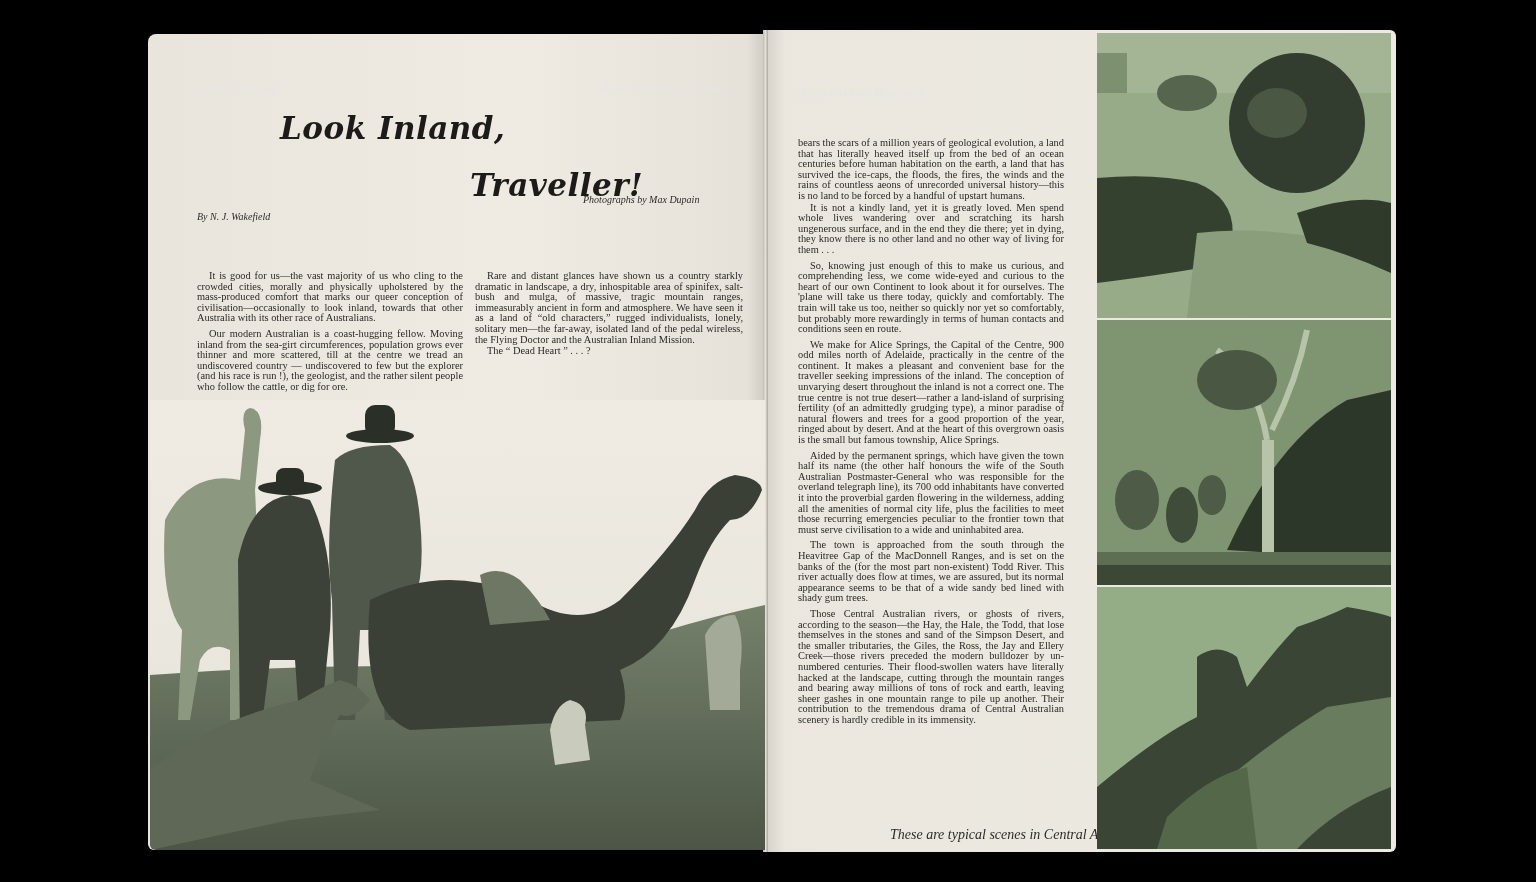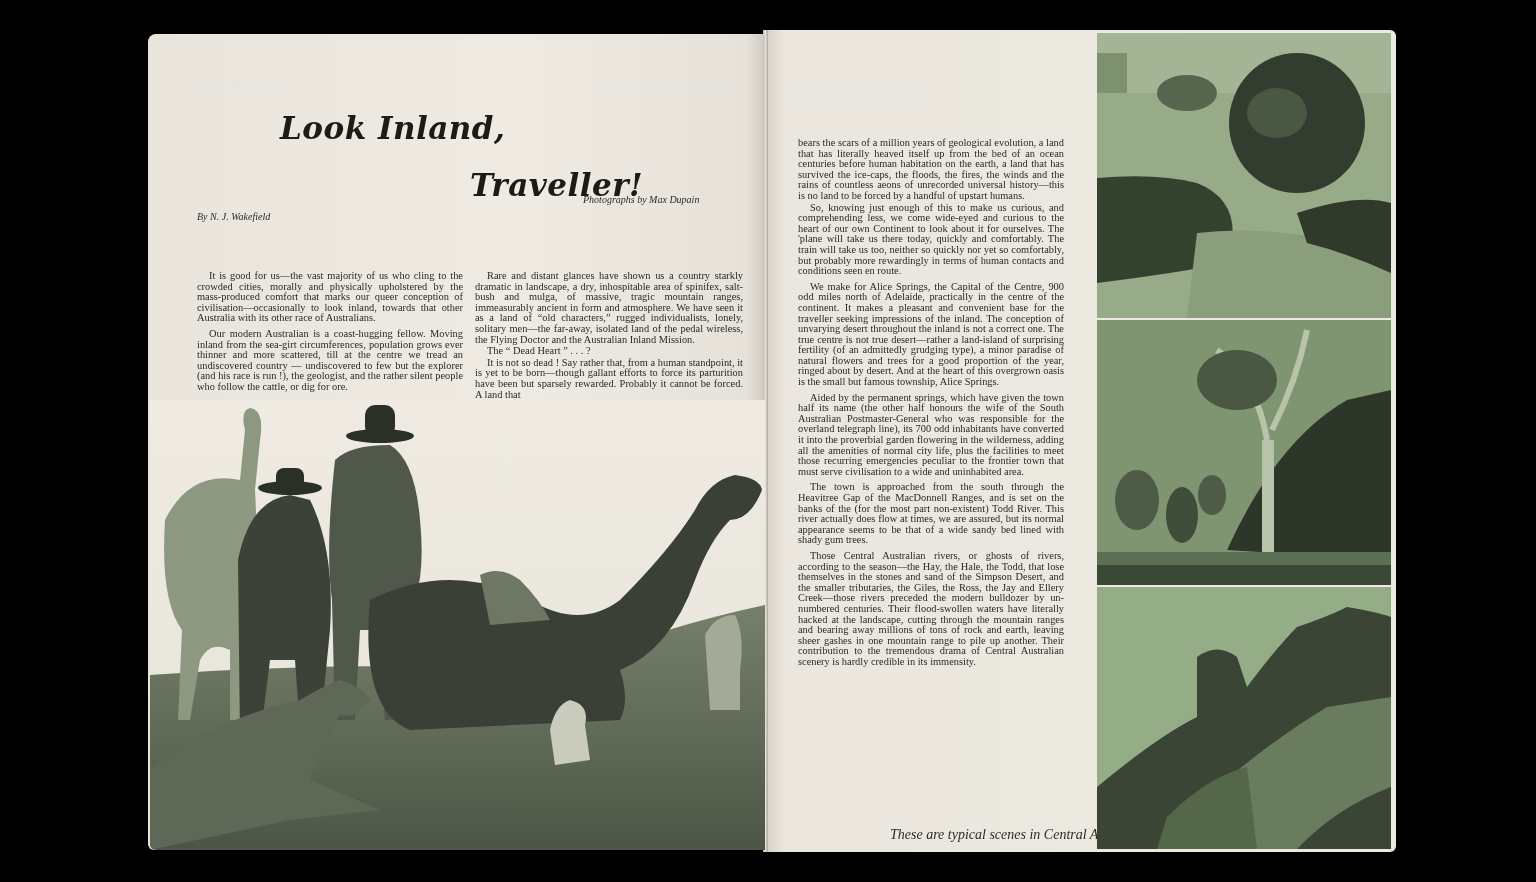--- a/index.html
+++ b/index.html
@@ -36,21 +36,20 @@
 <div class="byline" style="left:583px;top:194px;">Photographs by Max Dupain</div>
 
 <div class="col" style="left:197px;top:242px;width:266px;">
   <p>It is good for us—the vast majority of us who cling to the crowded cities, morally and physically upholstered by the mass-produced comfort that marks our queer conception of civilisation—occasionally to look inland, towards that other Australia with its other race of Australians.</p>
   <p>Our modern Australian is a coast-hugging fellow. Moving inland from the sea-girt circumferences, population grows ever thinner and more scattered, till at the centre we tread an undiscovered country — undiscovered to few but the explorer (and his race is run !), the geologist, and the rather silent people who follow the cattle, or dig for ore.</p>
 </div>
 
 <div class="col" style="left:475px;top:242px;width:268px;">
   <p class="tight">Rare and distant glances have shown us a country starkly dramatic in landscape, a dry, inhospitable area of spinifex, salt-bush and mulga, of massive, tragic mountain ranges, immeasurably ancient in form and atmosphere. We have seen it as a land of “old characters,” rugged individualists, lonely, solitary men—the far-away, isolated land of the pedal wireless, the Flying Doctor and the Australian Inland Mission.</p>
   <p class="tight">The “ Dead Heart ” . . . ?</p>
-  <p>It is not so dead ! Say rather that, from a human standpoint, it is yet to be born—though gallant efforts to force its parturition have been but sparsely rewarded. Probably it cannot be forced. A land that</p>
 </div>
 
 <div class="photo camel-photo">
   <svg width="615" height="450" viewBox="0 0 615 450">
     <defs>
       <linearGradient id="skyL" x1="0" y1="0" x2="0" y2="1">
         <stop offset="0" stop-color="#efebe3"></stop>
           <stop offset="1" stop-color="#e6e3da"></stop>
       </linearGradient>
       <linearGradient id="grass" x1="0" y1="0" x2="0" y2="1">
@@ -76,20 +75,21 @@
     <path d="M0 370 Q60 320 150 300 Q175 285 190 280 Q210 285 220 300 Q205 320 190 315 Q170 350 160 380 L230 410 L140 420 L0 450 Z" fill="#5f6857"></path>
     <path d="M400 330 Q405 305 420 300 Q440 305 435 325 L440 360 L405 365 Z" fill="#c9cbbc"></path>
     <path d="M555 235 Q565 215 585 215 Q595 235 590 270 L590 310 L560 310 Z" fill="#a4aa98"></path>
   </svg>
 </div>
 
 <div class="running" style="left:798px;top:85px;">Australian Holiday</div>
 
 <div class="col" style="left:798px;top:109px;width:266px;">
   <p class="tight" style="text-indent:0">bears the scars of a million years of geological evolution, a land that has literally heaved itself up from the bed of an ocean centuries before human habitation on the earth, a land that has survived the ice-caps, the floods, the fires, the winds and the rains of countless aeons of unrecorded universal history—this is no land to be forced by a handful of upstart humans.</p>
+  <p>It is not a kindly land, yet it is greatly loved. Men spend whole lives wandering over and scratching its harsh ungenerous surface, and in the end they die there; yet in dying, they know there is no other land and no other way of living for them . . .</p>
   <p>So, knowing just enough of this to make us curious, and comprehending less, we come wide-eyed and curious to the heart of our own Continent to look about it for ourselves. The 'plane will take us there today, quickly and comfortably. The train will take us too, neither so quickly nor yet so comfortably, but probably more rewardingly in terms of human contacts and conditions seen en route.</p>
   <p>We make for Alice Springs, the Capital of the Centre, 900 odd miles north of Adelaide, practically in the centre of the continent. It makes a pleasant and convenient base for the traveller seeking impressions of the inland. The conception of unvarying desert throughout the inland is not a correct one. The true centre is not true desert—rather a land-island of surprising fertility (of an admittedly grudging type), a minor paradise of natural flowers and trees for a good proportion of the year, ringed about by desert. And at the heart of this overgrown oasis is the small but famous township, Alice Springs.</p>
   <p>Aided by the permanent springs, which have given the town half its name (the other half honours the wife of the South Australian Postmaster-General who was responsible for the overland telegraph line), its 700 odd inhabitants have converted it into the proverbial garden flowering in the wilderness, adding all the amenities of normal city life, plus the facilities to meet those recurring emergencies peculiar to the frontier town that must serve civilisation to a wide and uninhabited area.</p>
   <p>The town is approached from the south through the Heavitree Gap of the MacDonnell Ranges, and is set on the banks of the (for the most part non-existent) Todd River. This river actually does flow at times, we are assured, but its normal appearance seems to be that of a wide sandy bed lined with shady gum trees.</p>
   <p>Those Central Australian rivers, or ghosts of rivers, according to the season—the Hay, the Hale, the Todd, that lose themselves in the stones and sand of the Simpson Desert, and the smaller tributaries, the Giles, the Ross, the Jay and Ellery Creek—those rivers preceded the modern bulldozer by un-numbered centuries. Their flood-swollen waters have literally hacked at the landscape, cutting through the mountain ranges and bearing away millions of tons of rock and earth, leaving sheer gashes in one mountain range to pile up another. Their contribution to the tremendous drama of Central Australian scenery is hardly credible in its immensity.</p>
 </div>
 
 <div class="caption" style="left:890px;top:827px;">These are typical scenes in Central Australia.</div>
 
 <div class="photo green-photo" style="left:1097px;top:33px;width:294px;height:285px;">

